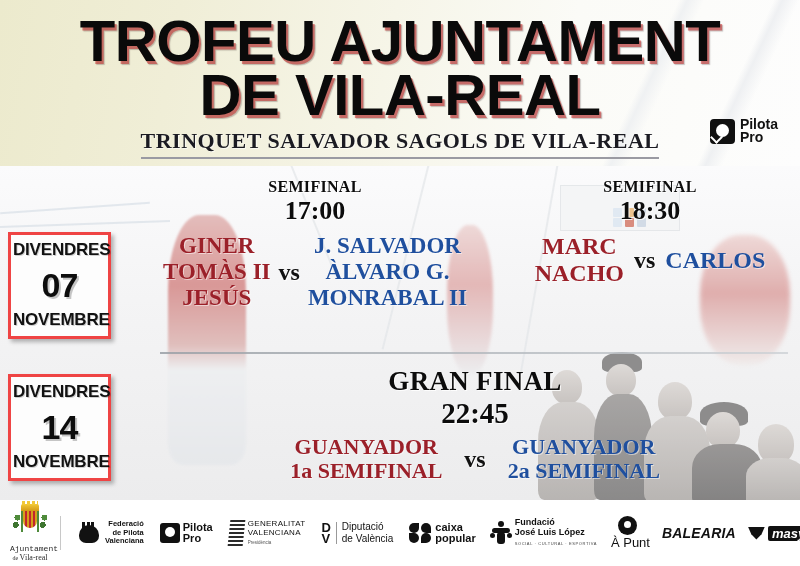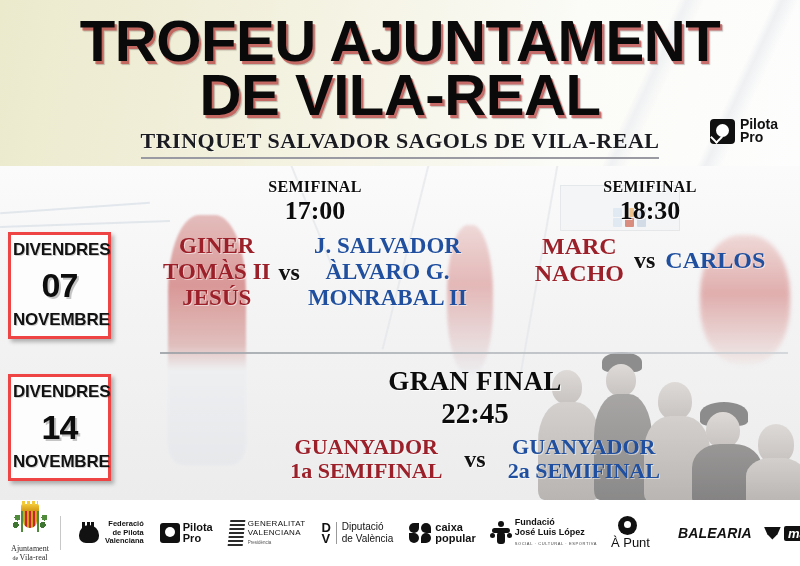--- a/index.html
+++ b/index.html
@@ -215,21 +215,21 @@
     border-radius:0 0 7px 7px;
   }
   .laurel-l, .laurel-r {
     position:absolute; top:4px; width:11px; height:24px;
     background:radial-gradient(circle at 60% 40%, #4f8b3b 0 3px, transparent 3px),
                radial-gradient(circle at 40% 70%, #3e7530 0 3px, transparent 3px);
     background-color:transparent;
   }
   .laurel-l { left:2px; border-right:2px solid #4f8b3b; border-radius:60% 0 0 60%; }
   .laurel-r { right:2px; border-left:2px solid #4f8b3b; border-radius:0 60% 60% 0; }
-  .coa-t1 { font-family:Liberation Serif, serif; font-size:8px; color:#2b2b2b; line-height:9px; margin-top:10px;}
+  .coa-t1 { font-family:Liberation Mono, monospace; font-size:8px; color:#2b2b2b; line-height:9px; margin-top:10px;}
   .coa-t2 { font-family:"Liberation Serif", serif; font-size:8px; color:#2b2b2b; line-height:9px;}
   .coa-t2 small { font-size:6px; }
 
   
   .fed-mark { width:24px; height:24px; position:relative; margin-right:4px; }
   .fed-hand {
     position:absolute; left:2px; top:4px; width:20px; height:18px;
     background:#121212; border-radius:10px 10px 7px 7px;
   }
   .fed-hand::after{
@@ -491,21 +491,21 @@
         <span>José Luis López</span><br>
         <span class="tiny">SOCIAL · CULTURAL · ESPORTIVA</span>
       </span>
     </div>
 
     <div class="sp-item" style="margin-left:14px;flex-direction:column;">
       <span class="ap-mark"></span>
       <span class="ap-txt">À Punt</span>
     </div>
 
-    <div class="sp-item" style="margin-left:28px;">
+    <div class="sp-item" style="margin-left:12px;">
       <span class="bl-txt">BALEARIA</span>
     </div>
 
     <div class="sp-item" style="margin-left:12px;">
       <span class="ms-mark"></span>
       <span class="ms-txt">masymas</span>
     </div>
 
   </div>
 </div>

